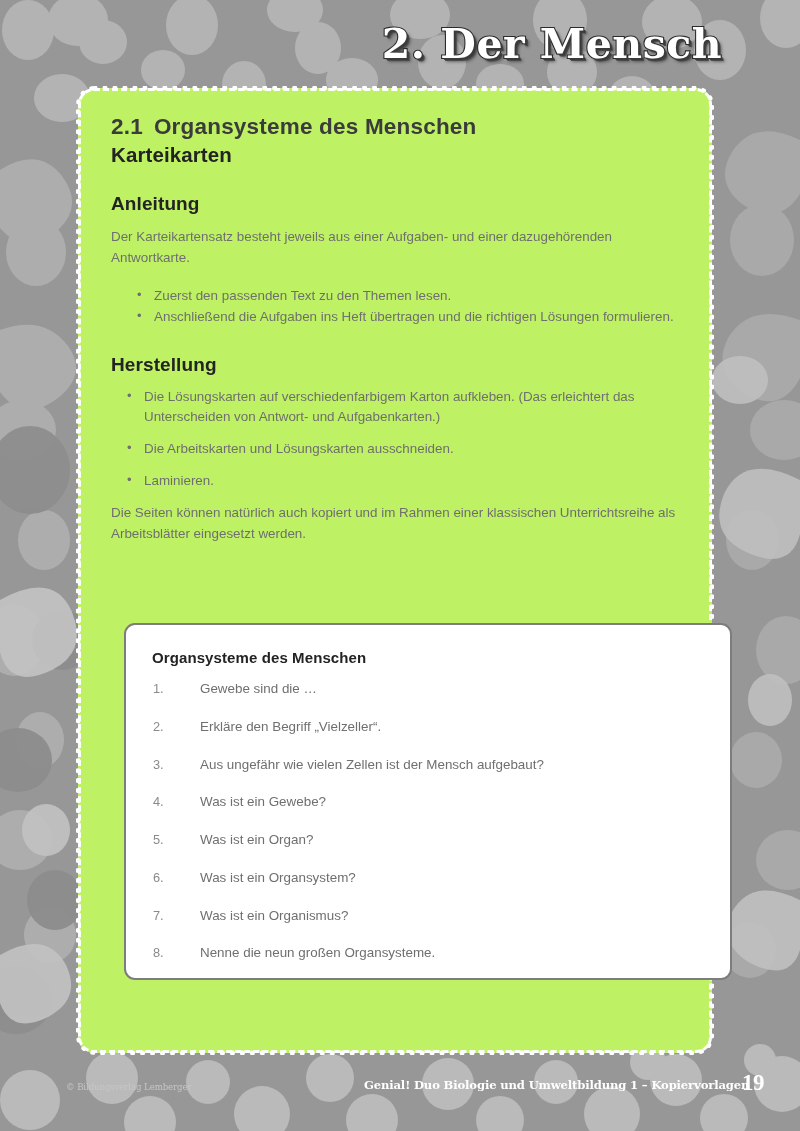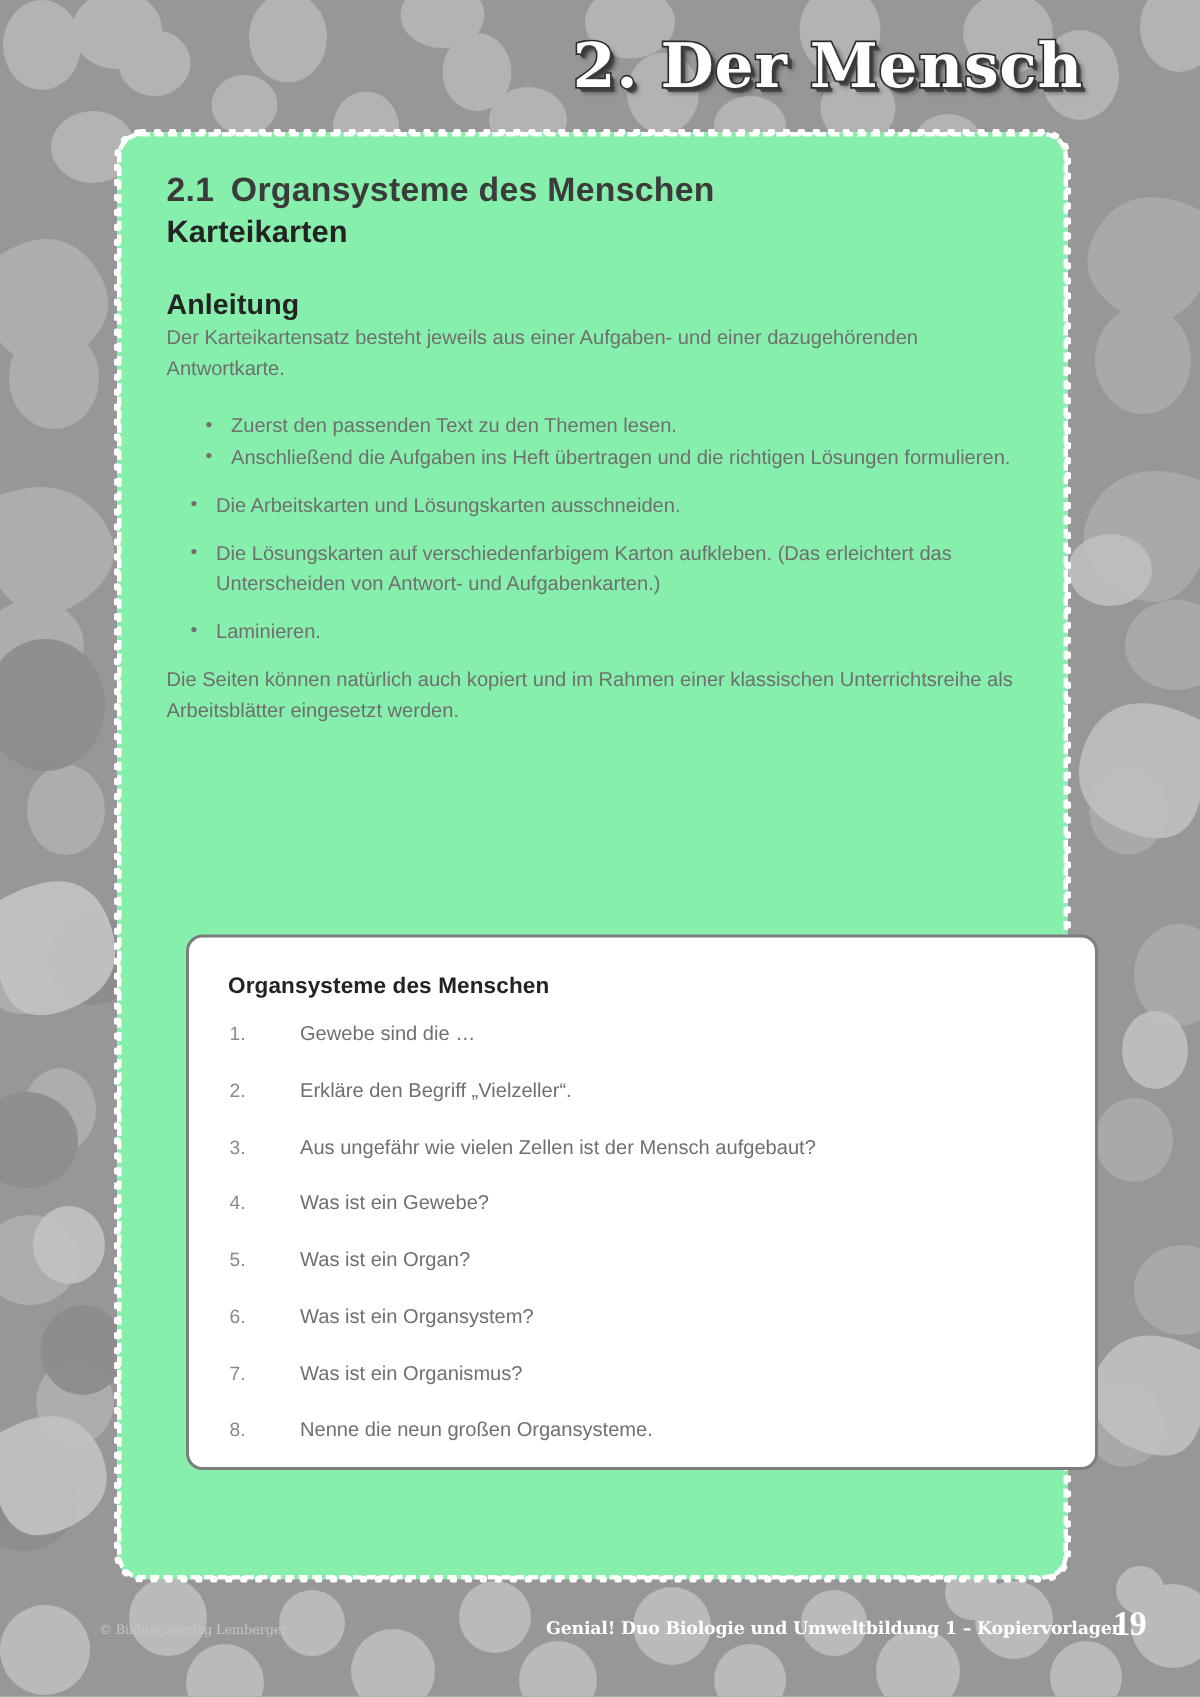--- a/index.html
+++ b/index.html
@@ -45,21 +45,21 @@
        4px 4px 3px rgba(40,40,40,.55);
   }
 
   
   #content-card {
     position: absolute;
     left: 78px;
     top: 88px;
     width: 634px;
     height: 965px;
-    background: #86efac;
+    background: #bef264;
     border: 3px dashed #ffffff;
     border-radius: 16px;
     z-index: 2;
     padding: 22px 30px 0 30px;
     outline: none;
   }
   
   #content-card::before {
     content: "";
     position: absolute;
@@ -94,20 +94,21 @@
     font-weight: bold;
     color: #232323;
     margin-top: 26px;
     letter-spacing: .1px;
   }
 
   p.body {
     font-size: 13.4px;
     line-height: 1.55;
     color: #6f6f6f;
+    margin-top: 12px;
     max-width: 600px;
   }
 
   ul.tight-list {
     list-style: none;
     margin-top: 16px;
     padding-left: 26px;
   }
   ul.tight-list > li {
     font-size: 13.4px;
@@ -340,24 +341,25 @@
     <h3 class="block-title">Anleitung</h3>
 
     <p class="body">Der Karteikartensatz besteht jeweils aus einer Aufgaben- und einer dazugehörenden Antwortkarte.</p>
 
     <ul class="tight-list">
       <li>Zuerst den passenden Text zu den Themen lesen.</li>
       <li>Anschließend die Aufgaben ins Heft übertragen und die richtigen Lösungen formulieren.</li>
     </ul>
 
 
+    <h3 class="block-title">Herstellung</h3>
 
     <ul class="loose-list">
+      <li>Die Lösungskarten auf verschiedenfarbigem Karton aufkleben. (Das erleichtert das Unterscheiden von Antwort- und Aufgabenkarten.)</li>
       <li>Die Arbeitskarten und Lösungskarten ausschneiden.</li>
-      <li>Die Lösungskarten auf verschiedenfarbigem Karton aufkleben. (Das erleichtert das Unterscheiden von Antwort- und Aufgabenkarten.)</li>
       <li>Laminieren.</li>
     </ul>
 
     <p class="body">Die Seiten können natürlich auch kopiert und im Rahmen einer klassischen Unterrichtsreihe als Arbeitsblätter eingesetzt werden.</p>
 
     <div id="question-box">
       <h3 class="qbox-title">Organsysteme des Menschen</h3>
 
       <ol class="question-list">
         <li>

